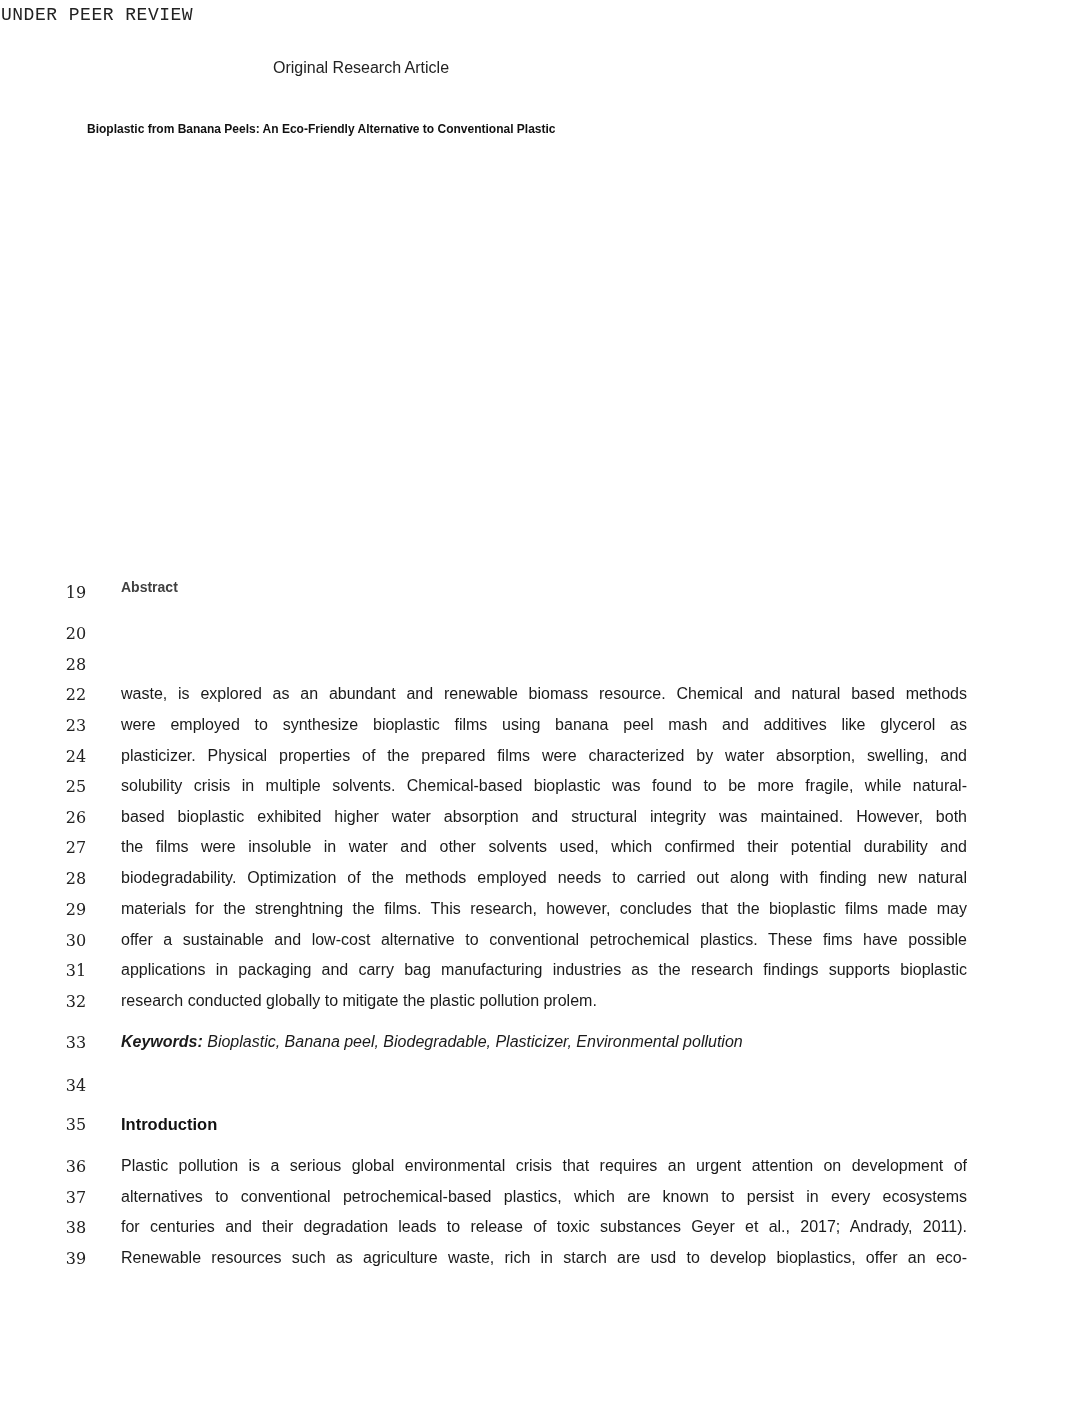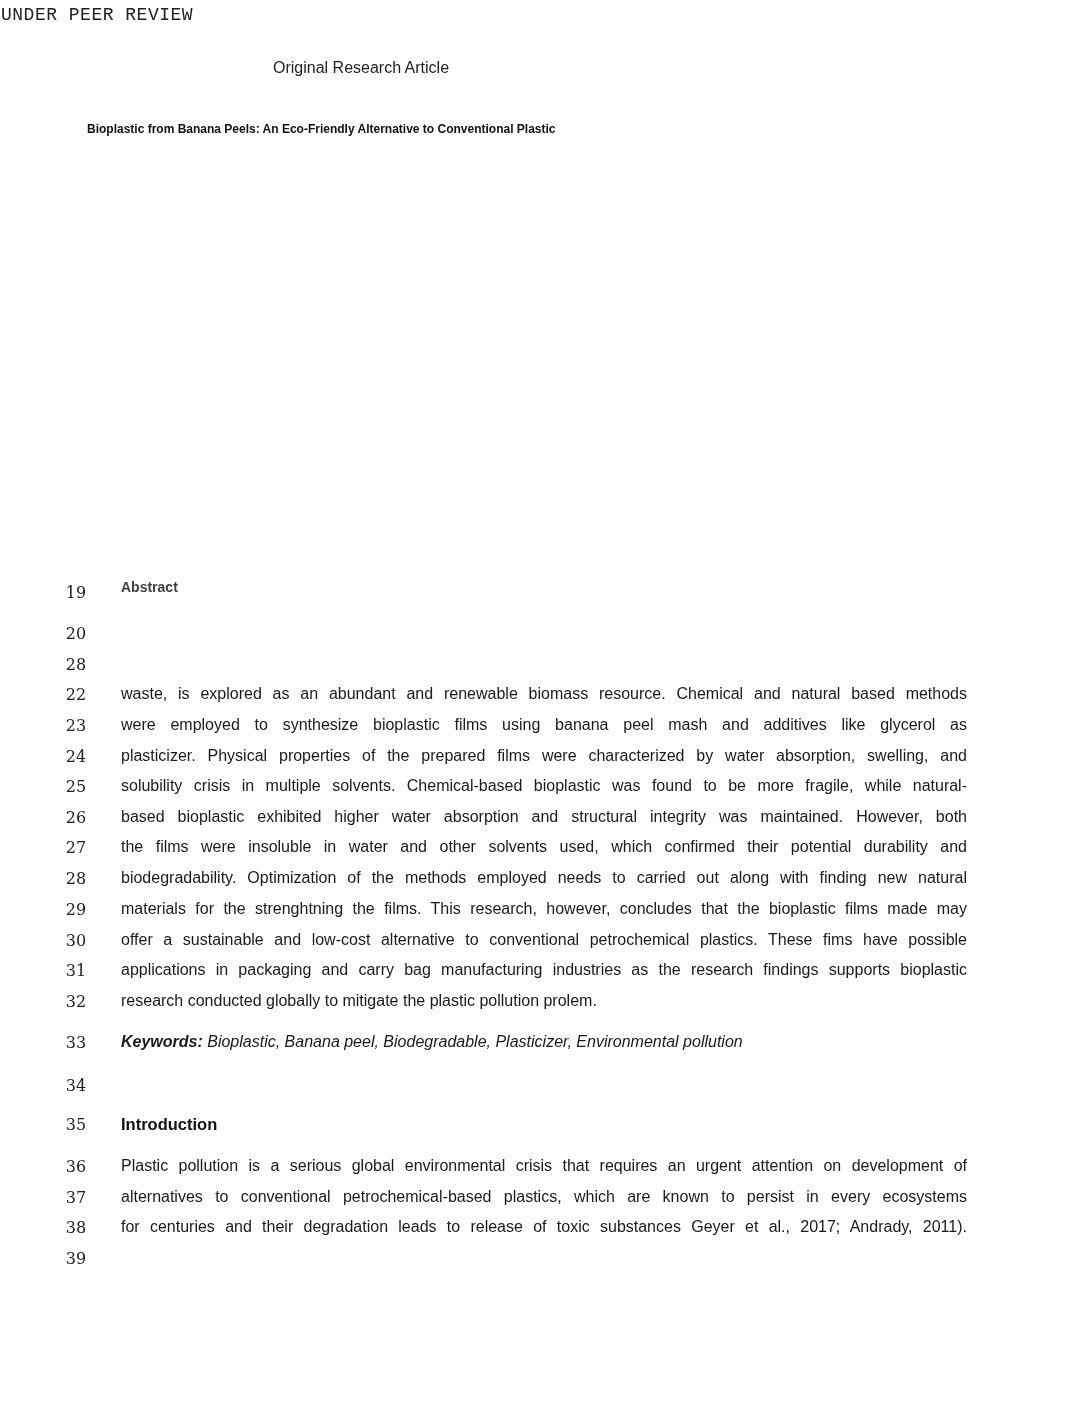--- a/index.html
+++ b/index.html
@@ -174,16 +174,17 @@
     <div class="line" style="top:1188px;">
       <span class="lnum">37</span>
       <span class="ltext justify">alternatives to conventional petrochemical-based plastics, which are known to persist in every ecosystems</span>
     </div>
     <div class="line" style="top:1218px;">
       <span class="lnum">38</span>
       <span class="ltext justify">for centuries and their degradation leads to release of toxic substances Geyer et al., 2017; Andrady, 2011).</span>
     </div>
     <div class="line" style="top:1249px;">
       <span class="lnum">39</span>
+      <span class="ltext justify">Renewable resources such as agriculture waste,  rich in starch are usd to develop bioplastics, offer an eco-</span>
     </div>
   </div>
 
 </div>
 
 </body></html>

